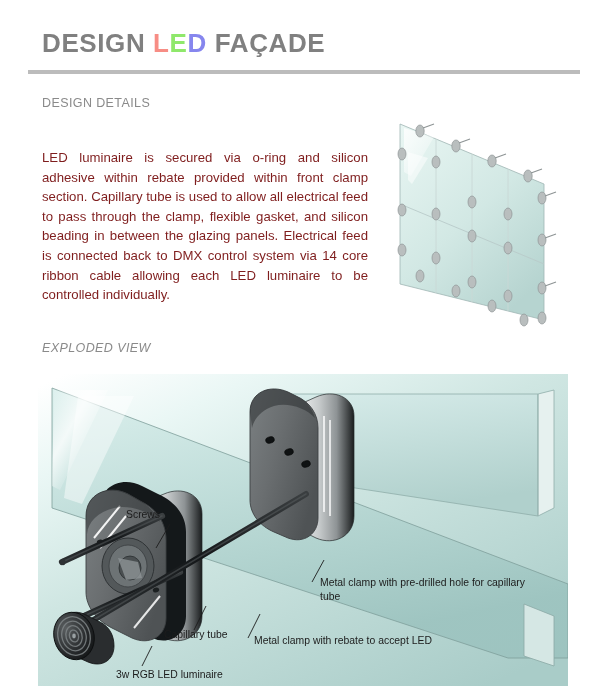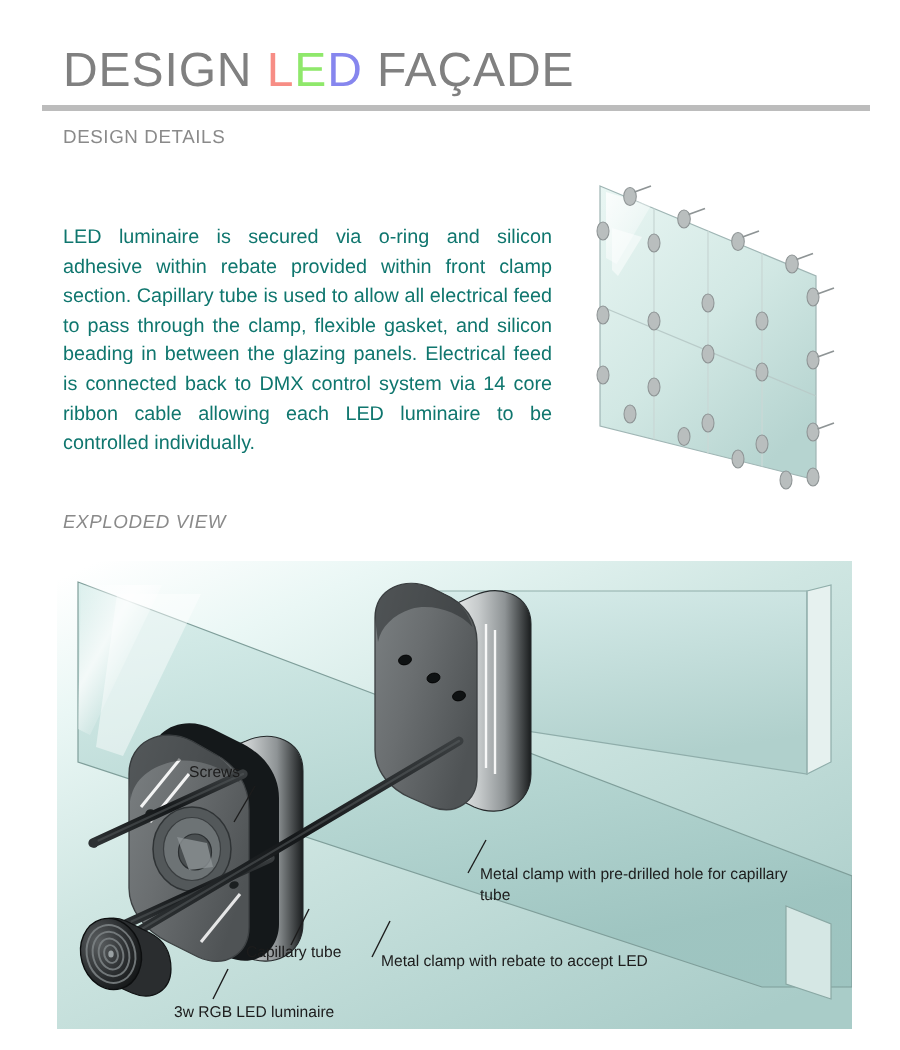--- a/index.html
+++ b/index.html
@@ -15,22 +15,22 @@
     color: #7d7d7d;
     overflow: hidden;
     position: relative;
   }
 
   
   .page-title {
     position: absolute;
     left: 42px;
     top: 28px;
-    font-size: 32px;
-    font-weight: 400;
+    font-size: 26px;
+    font-weight: 700;
     letter-spacing: 0.6px;
     color: #808080;
     white-space: nowrap;
   }
   .page-title .l-glyph { color: #f78d85; }
   .page-title .e-glyph { color: #8fe86b; }
   .page-title .d-glyph { color: #8686ee; }
 
   .title-rule {
     position: absolute;
@@ -42,33 +42,33 @@
   }
 
   
   .section-heading {
     position: absolute;
     font-size: 12.5px;
     letter-spacing: 0.4px;
     color: #8a8a8a;
     white-space: nowrap;
   }
-  #design-details-heading { left: 42px; top: 84px; }
+  #design-details-heading { left: 42px; top: 96px; }
   #exploded-view-heading  { left: 42px; top: 341px; font-style: italic; }
 
   
   .body-text {
     position: absolute;
     left: 42px;
     top: 148px;
     width: 326px;
     font-size: 13.2px;
     line-height: 19.6px;
     text-align: justify;
-    color: #0f766e;
+    color: #7f1d1d;
   }
 
   
   #facade-render {
     position: absolute;
     left: 378px;
     top: 106px;
     width: 196px;
     height: 248px;
   }

